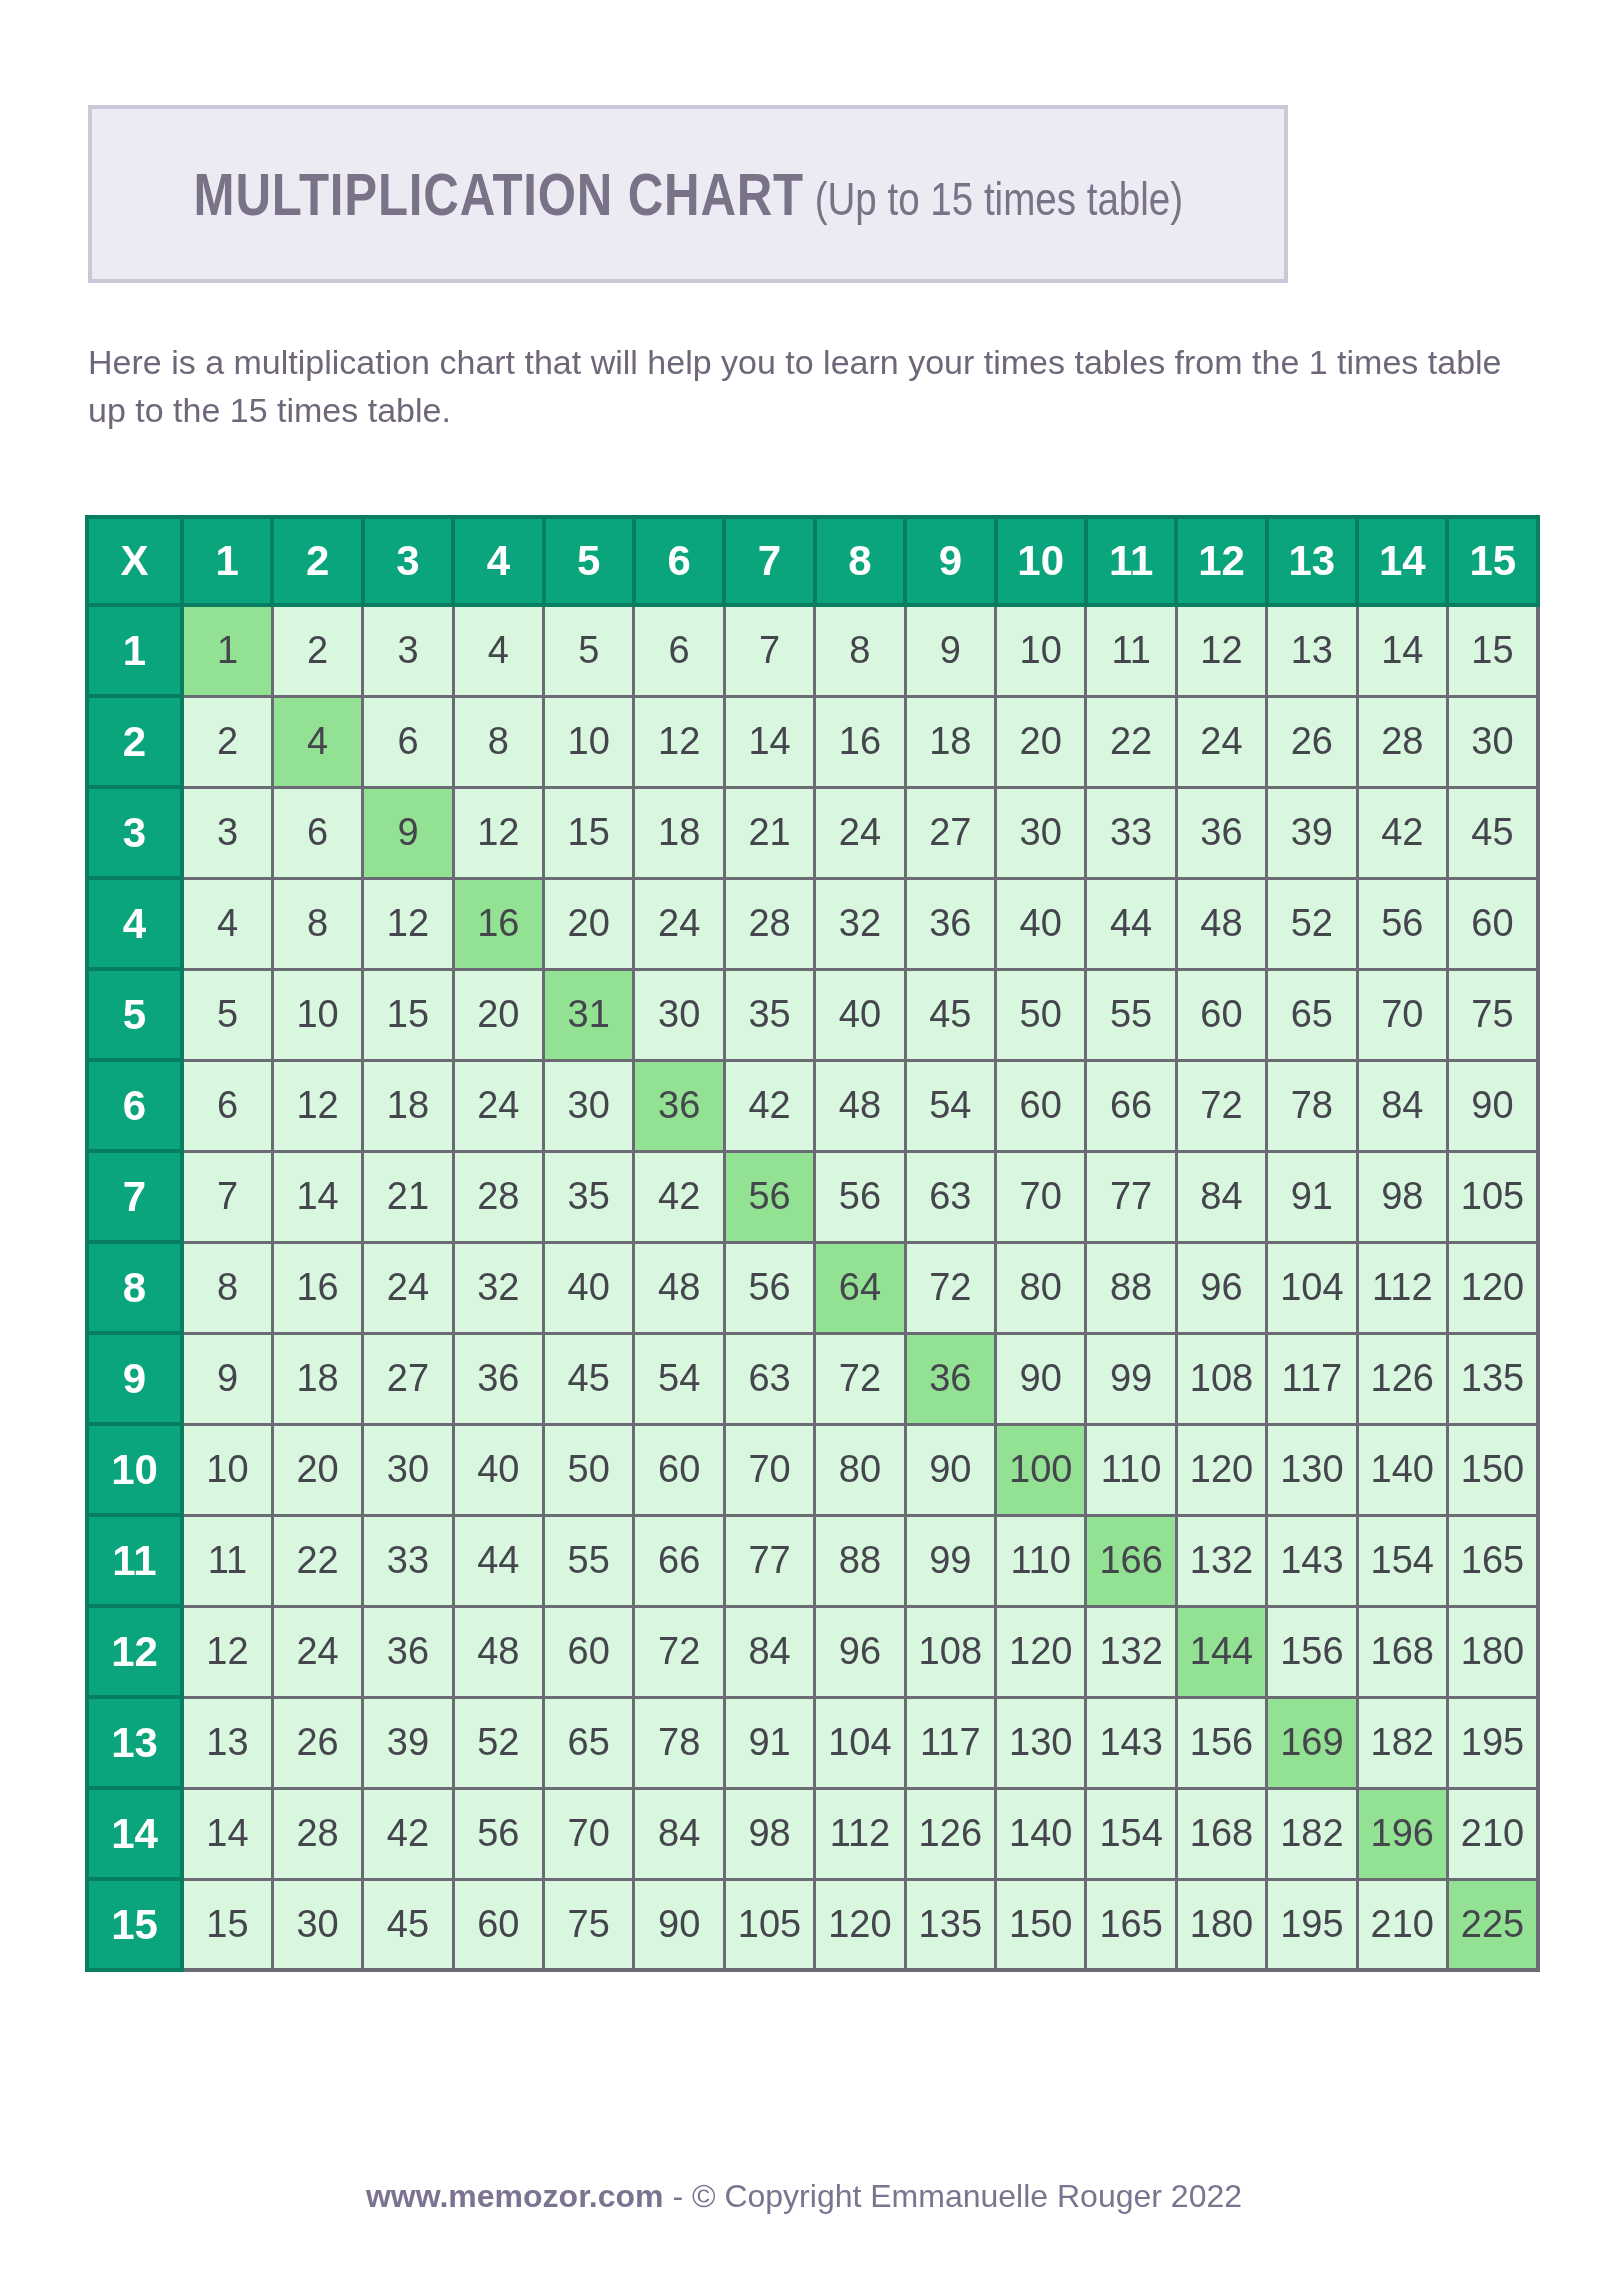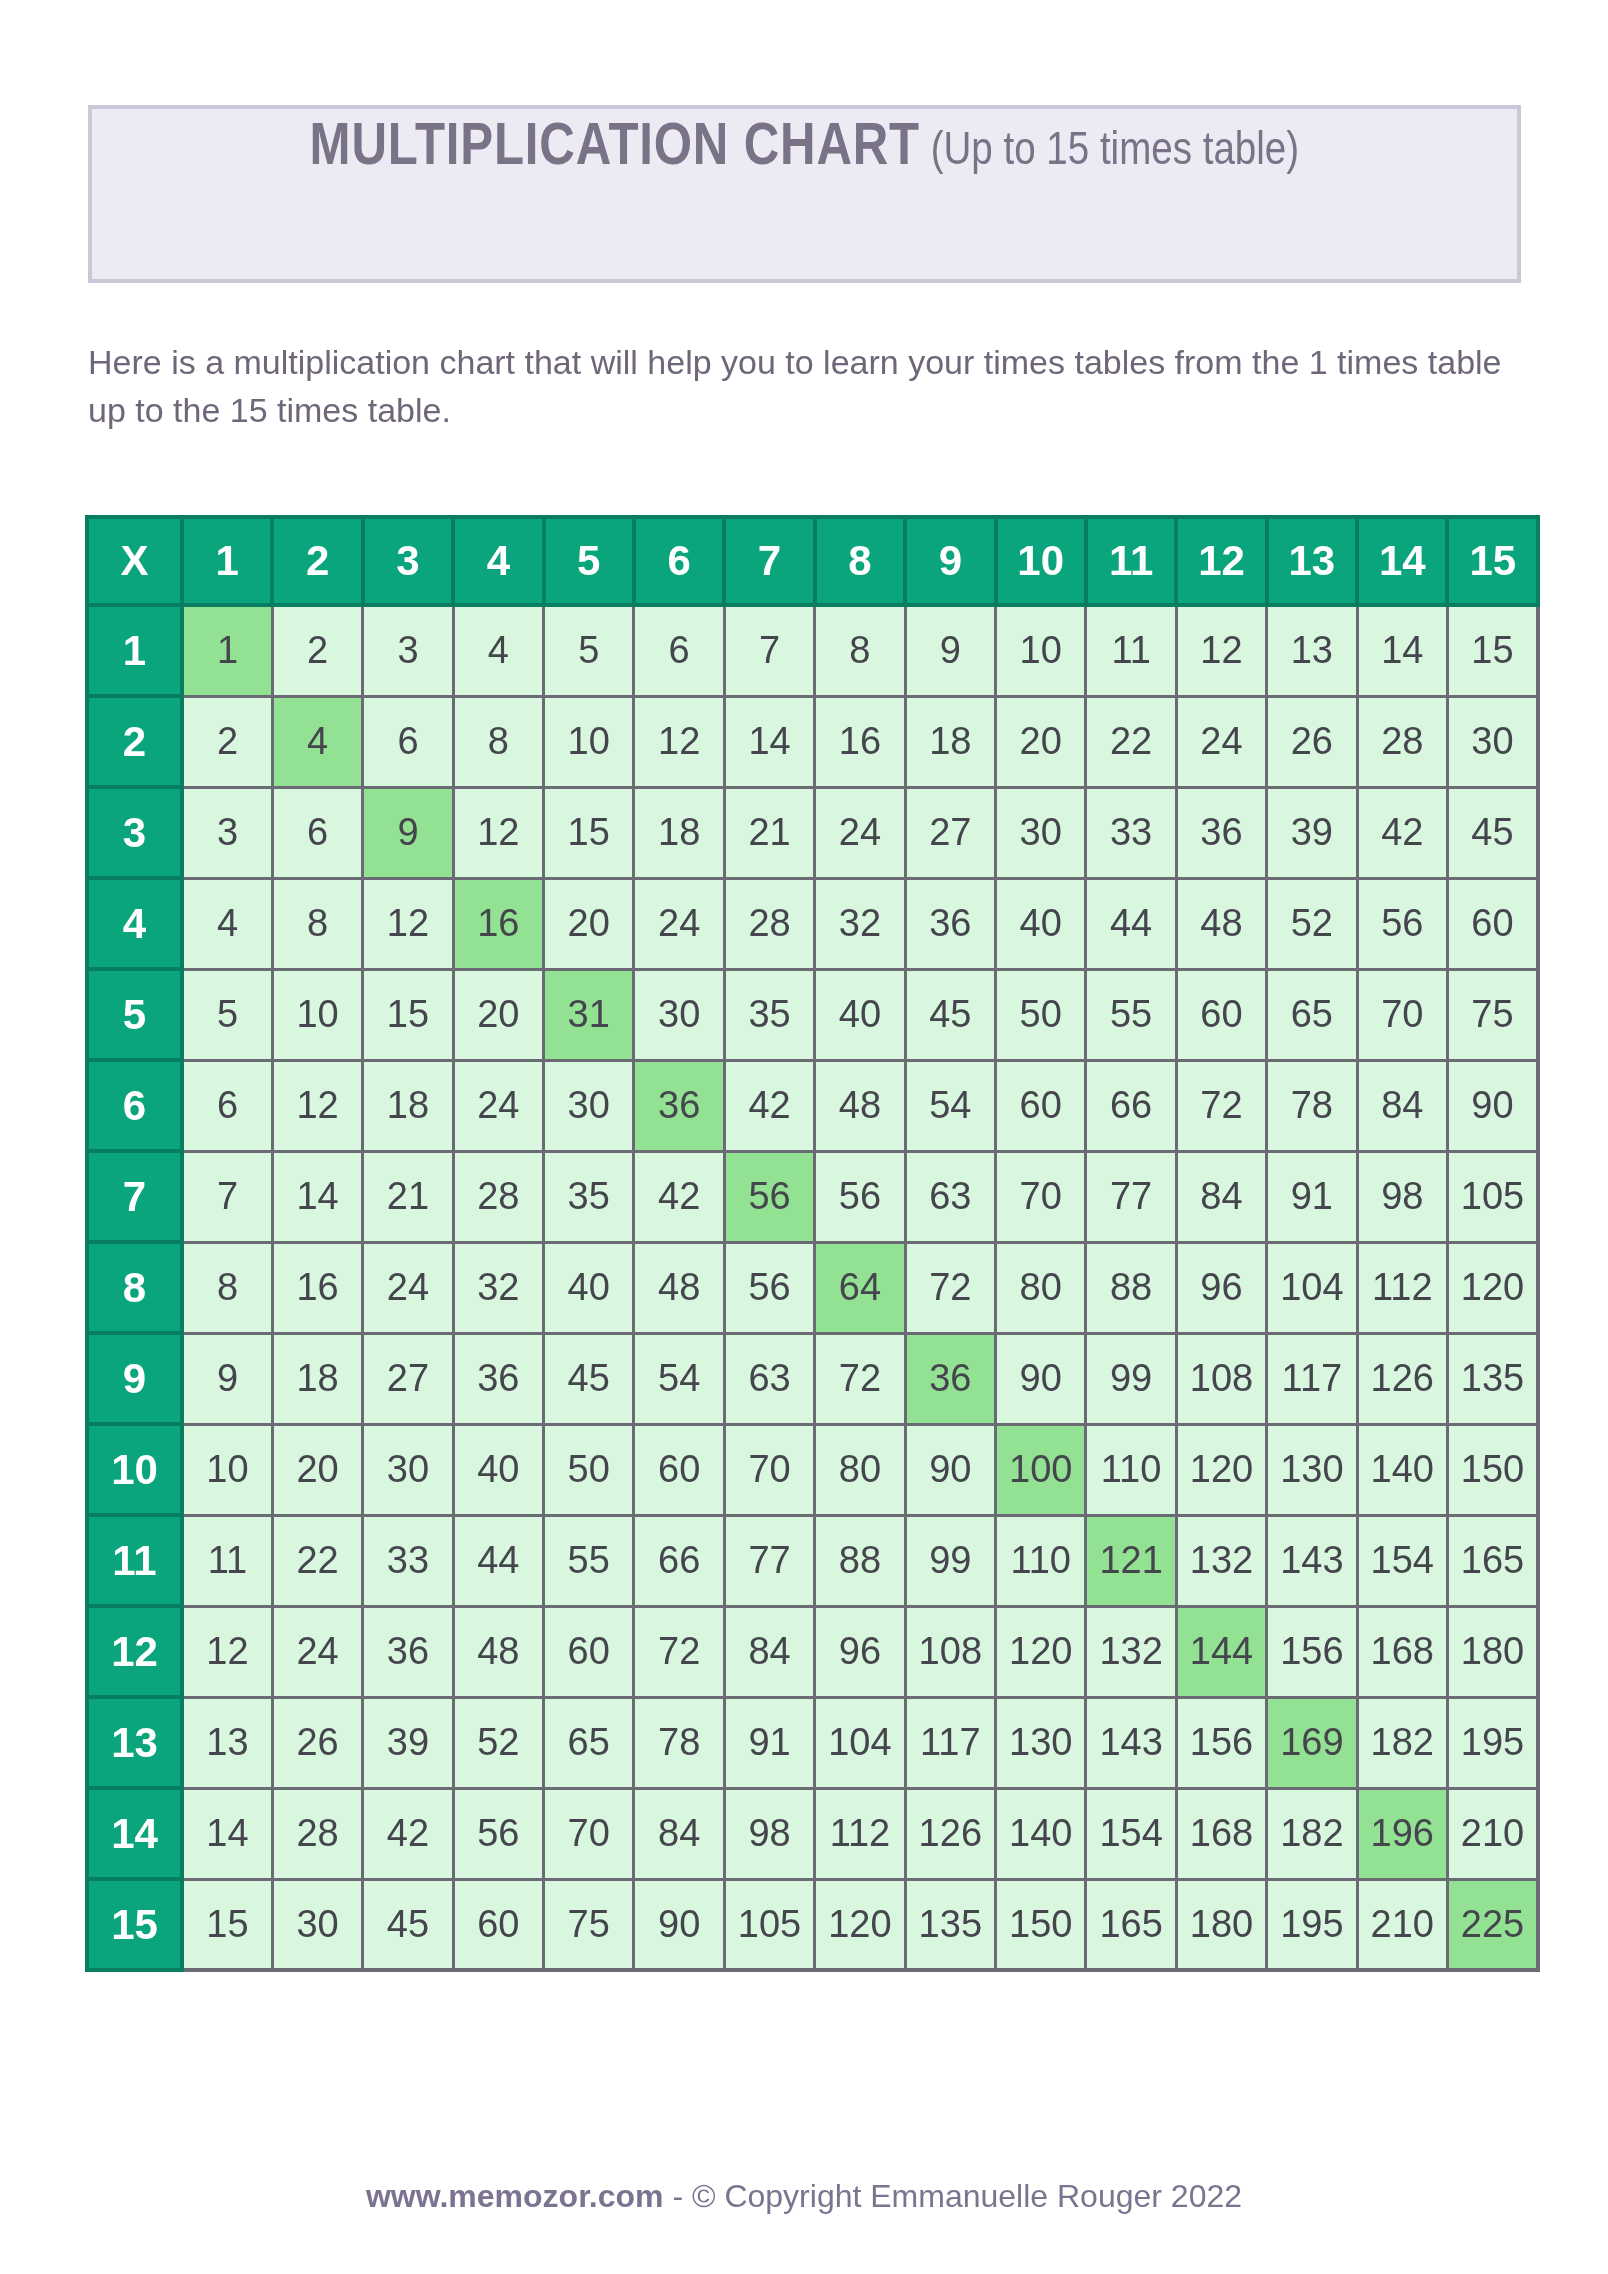--- a/index.html
+++ b/index.html
@@ -22,26 +22,26 @@
     position: relative;
     width: 1608px;
     height: 2274px;
     background: #ffffff;
     overflow: hidden;
   }
   .title-box {
     position: absolute;
     left: 88px;
     top: 105px;
-    width: 1433px;
+    width: 1200px;
     height: 178px;
     background: var(--box-bg);
     border: 4px solid var(--box-border);
     display: flex;
-    align-items: flex-start;
+    align-items: center;
     justify-content: center;
   }
   .title {
     margin: 0;
     color: var(--title-color);
     white-space: nowrap;
     transform: scaleX(0.82);
     font-weight: 600;
   }
   .title-main { font-size: 60px; letter-spacing: 1px; }
@@ -316,21 +316,21 @@
           <td>11</td>
           <td>22</td>
           <td>33</td>
           <td>44</td>
           <td>55</td>
           <td>66</td>
           <td>77</td>
           <td>88</td>
           <td>99</td>
           <td>110</td>
-          <td class="diag">121</td>
+          <td class="diag">166</td>
           <td>132</td>
           <td>143</td>
           <td>154</td>
           <td>165</td>
         </tr>
         <tr>
           <th>12</th>
           <td>12</td>
           <td>24</td>
           <td>36</td>

